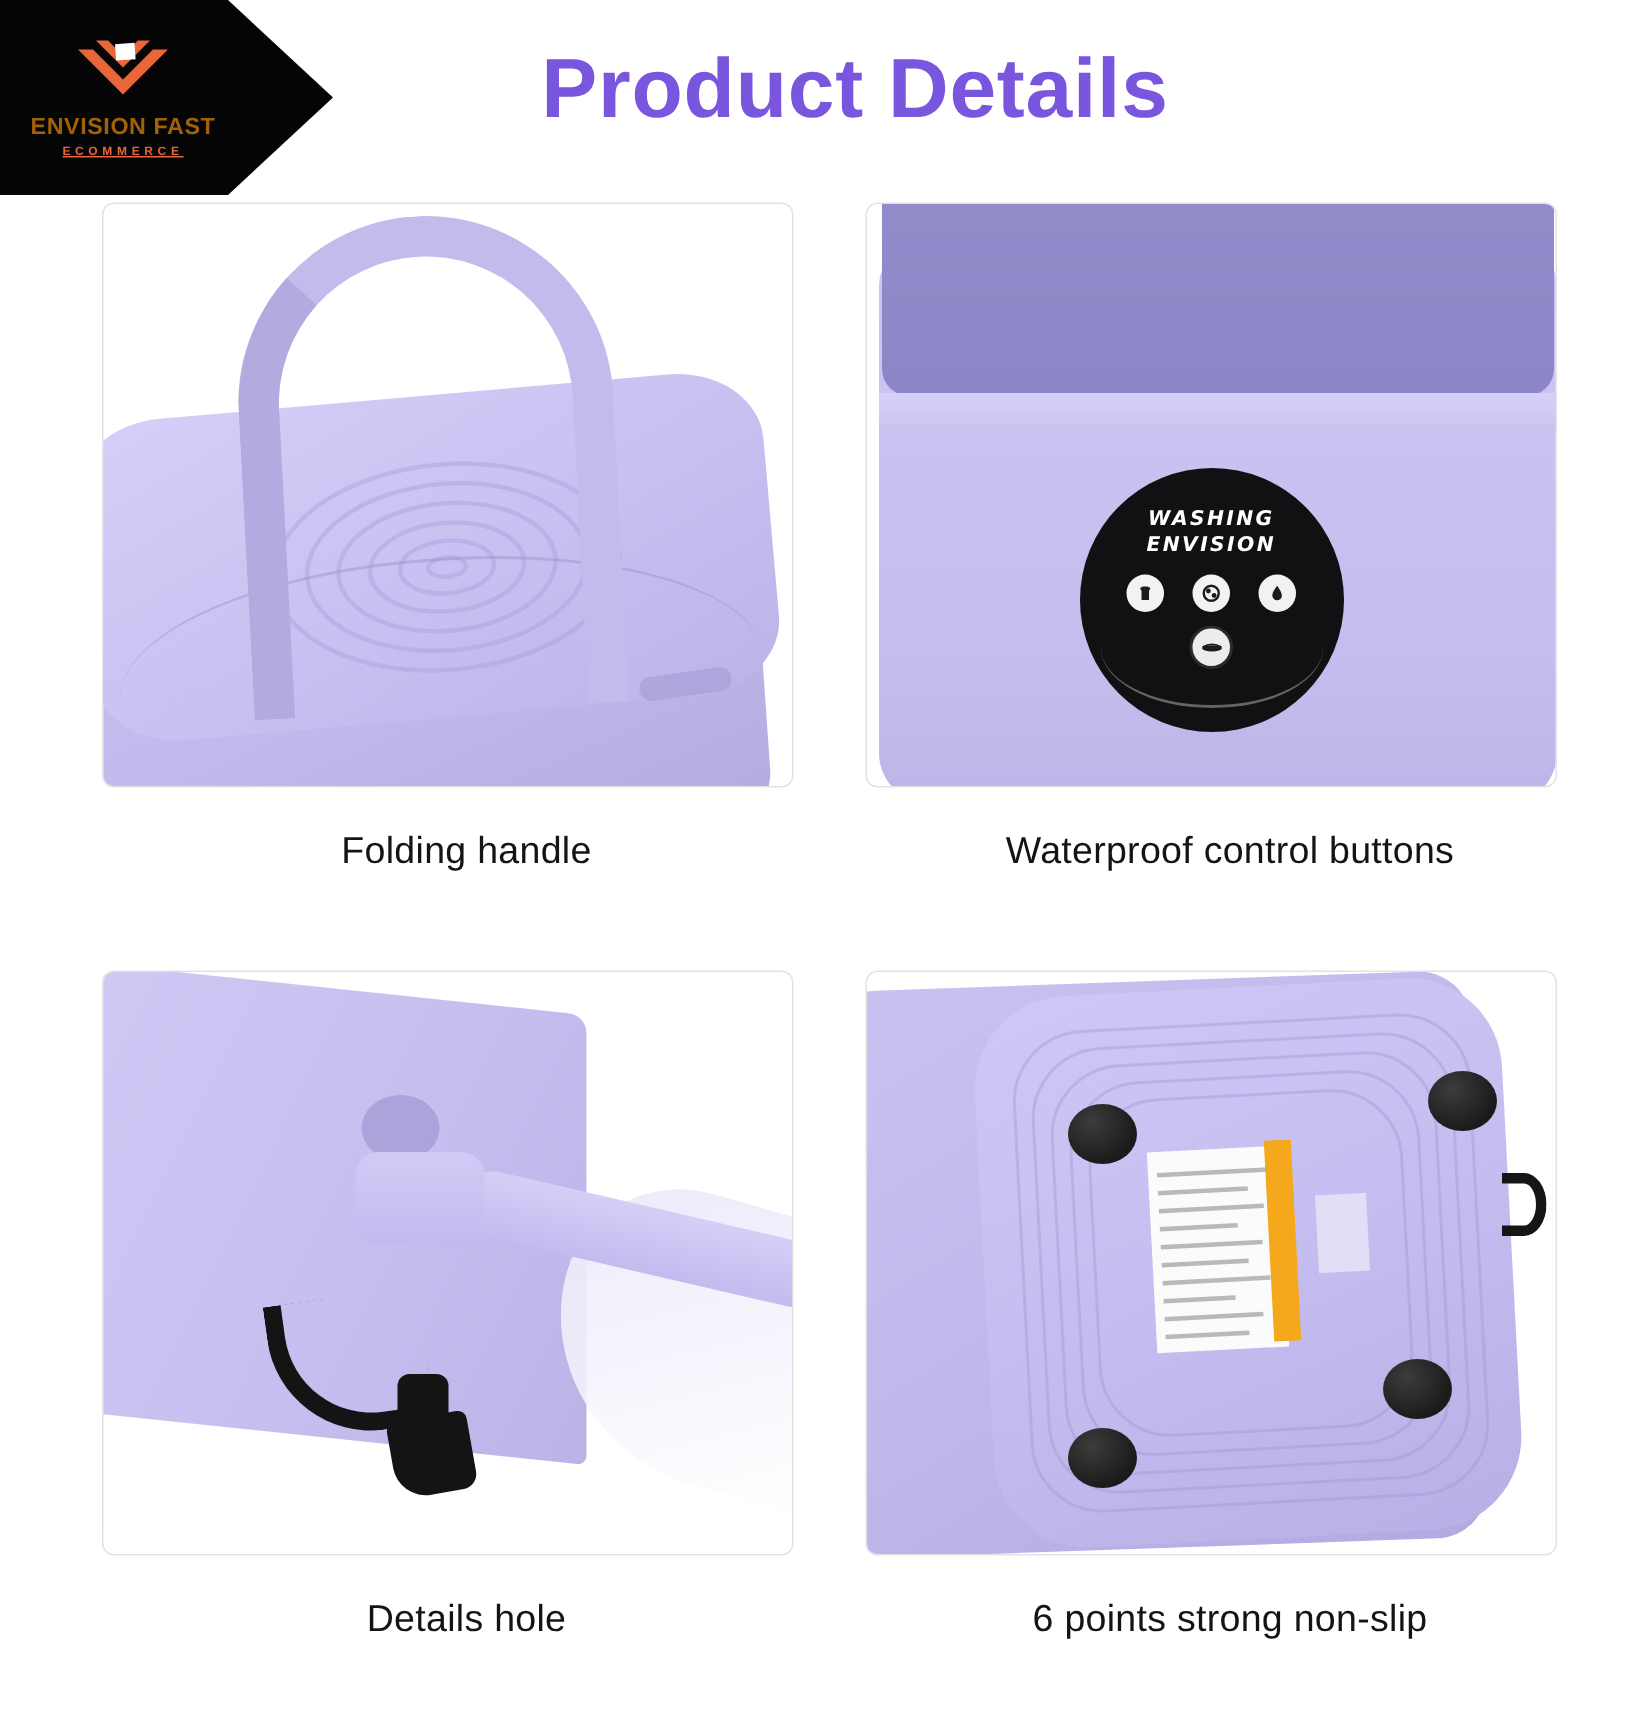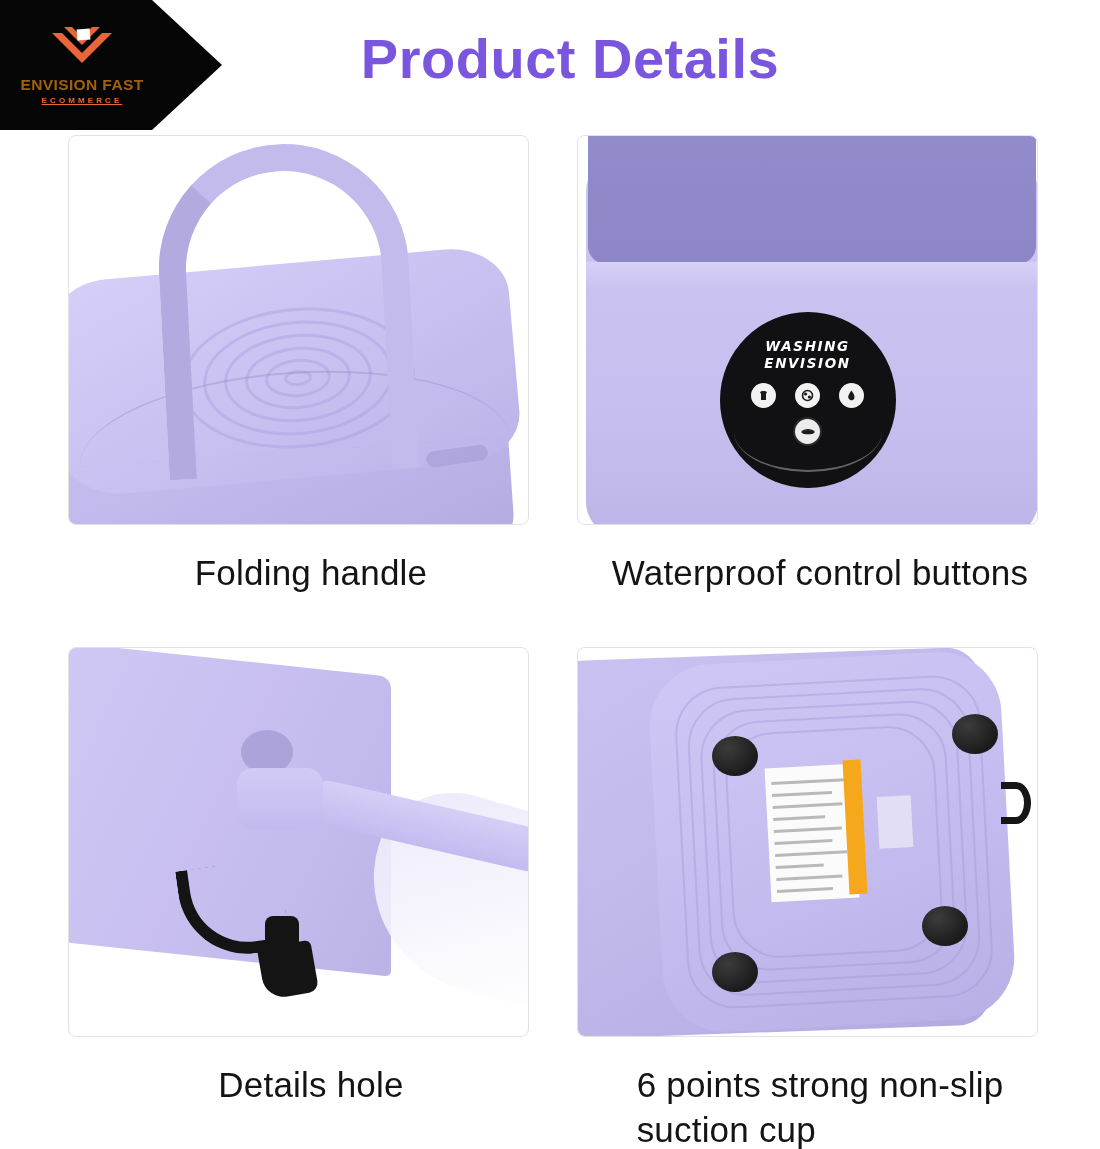--- a/index.html
+++ b/index.html
@@ -93,23 +93,23 @@
     height: 390px;
     border: 1.4px solid #E2E2E2;
     border-radius: 8px;
     background: #ffffff;
     position: relative;
     overflow: hidden;
   }
 
   .caption {
     margin-top: 26px;
-    font-size: 35px;
+    font-size: 25px;
     color: #141414;
-    text-align: left;
+    text-align: right;
     line-height: 1.28;
     letter-spacing: 0.2px;
     font-weight: 400;
     margin-left: 25px;
   }
 
   
   .p1-lid {
     position: absolute;
     left: -42px; top: 148px;
@@ -514,17 +514,16 @@
       <div class="p4-label2"></div>
 
       <div class="p4-cup c1"></div>
       <div class="p4-cup c2"></div>
       <div class="p4-cup c3"></div>
       <div class="p4-cup c4"></div>
       <div class="p4-clip"></div>
     </div>
     <div class="caption">
       <span>6 points strong non-slip</span><br>
-      <span>suction cup</span>
     </div>
   </div>
 
 </div>
 
 </body></html>

